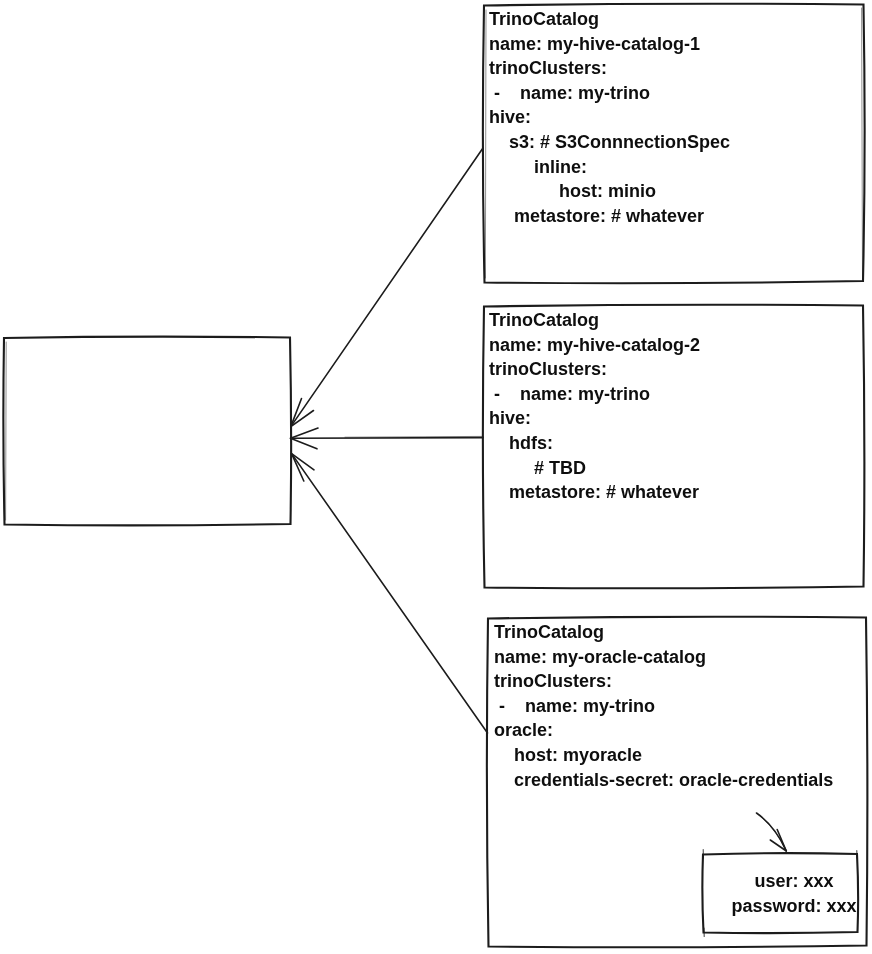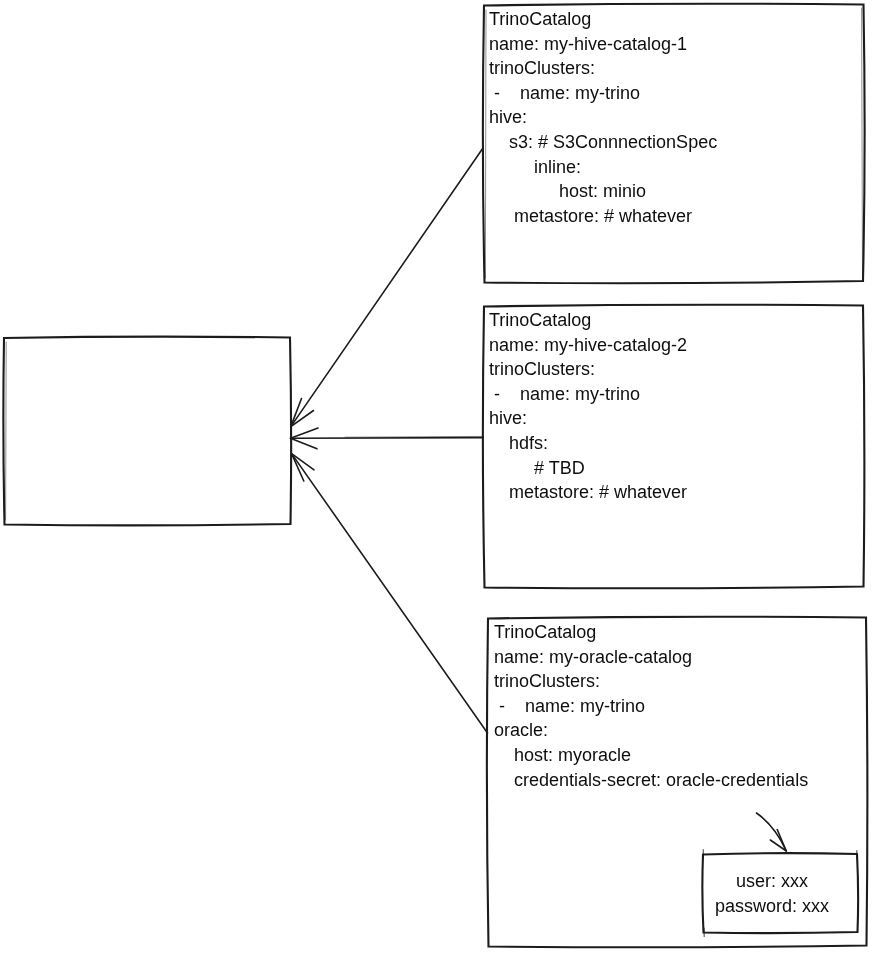--- a/index.html
+++ b/index.html
@@ -11,27 +11,28 @@
   }
   .canvas { position: relative; width: 872px; height: 954px; background: #ffffff; }
   .canvas svg { position: absolute; left: 0; top: 0; }
   .txt {
     position: absolute;
     white-space: pre;
     font-size: 18px;
     line-height: 24.6px;
     color: #0e0e0e;
     letter-spacing: 0px;
+    font-weight: bold;
   }
   .txt-cluster   { left: 10px;  top: 343px; }
   .txt-catalog-1 { left: 489px; top: 7px;   }
   .txt-catalog-2 { left: 489px; top: 308px; }
   .txt-catalog-3 { left: 494px; top: 620px; }
   .txt-credentials {
-    left: 702px; top: 869px; width: 140px;
+    left: 724px; top: 869px; width: 140px;
     text-align: center;
   }
 </style>
 </head>
 <body>
 
 <div class="canvas">
 
   <svg width="872" height="954" viewBox="0 0 872 954" stroke="#1c1c1c">
 

